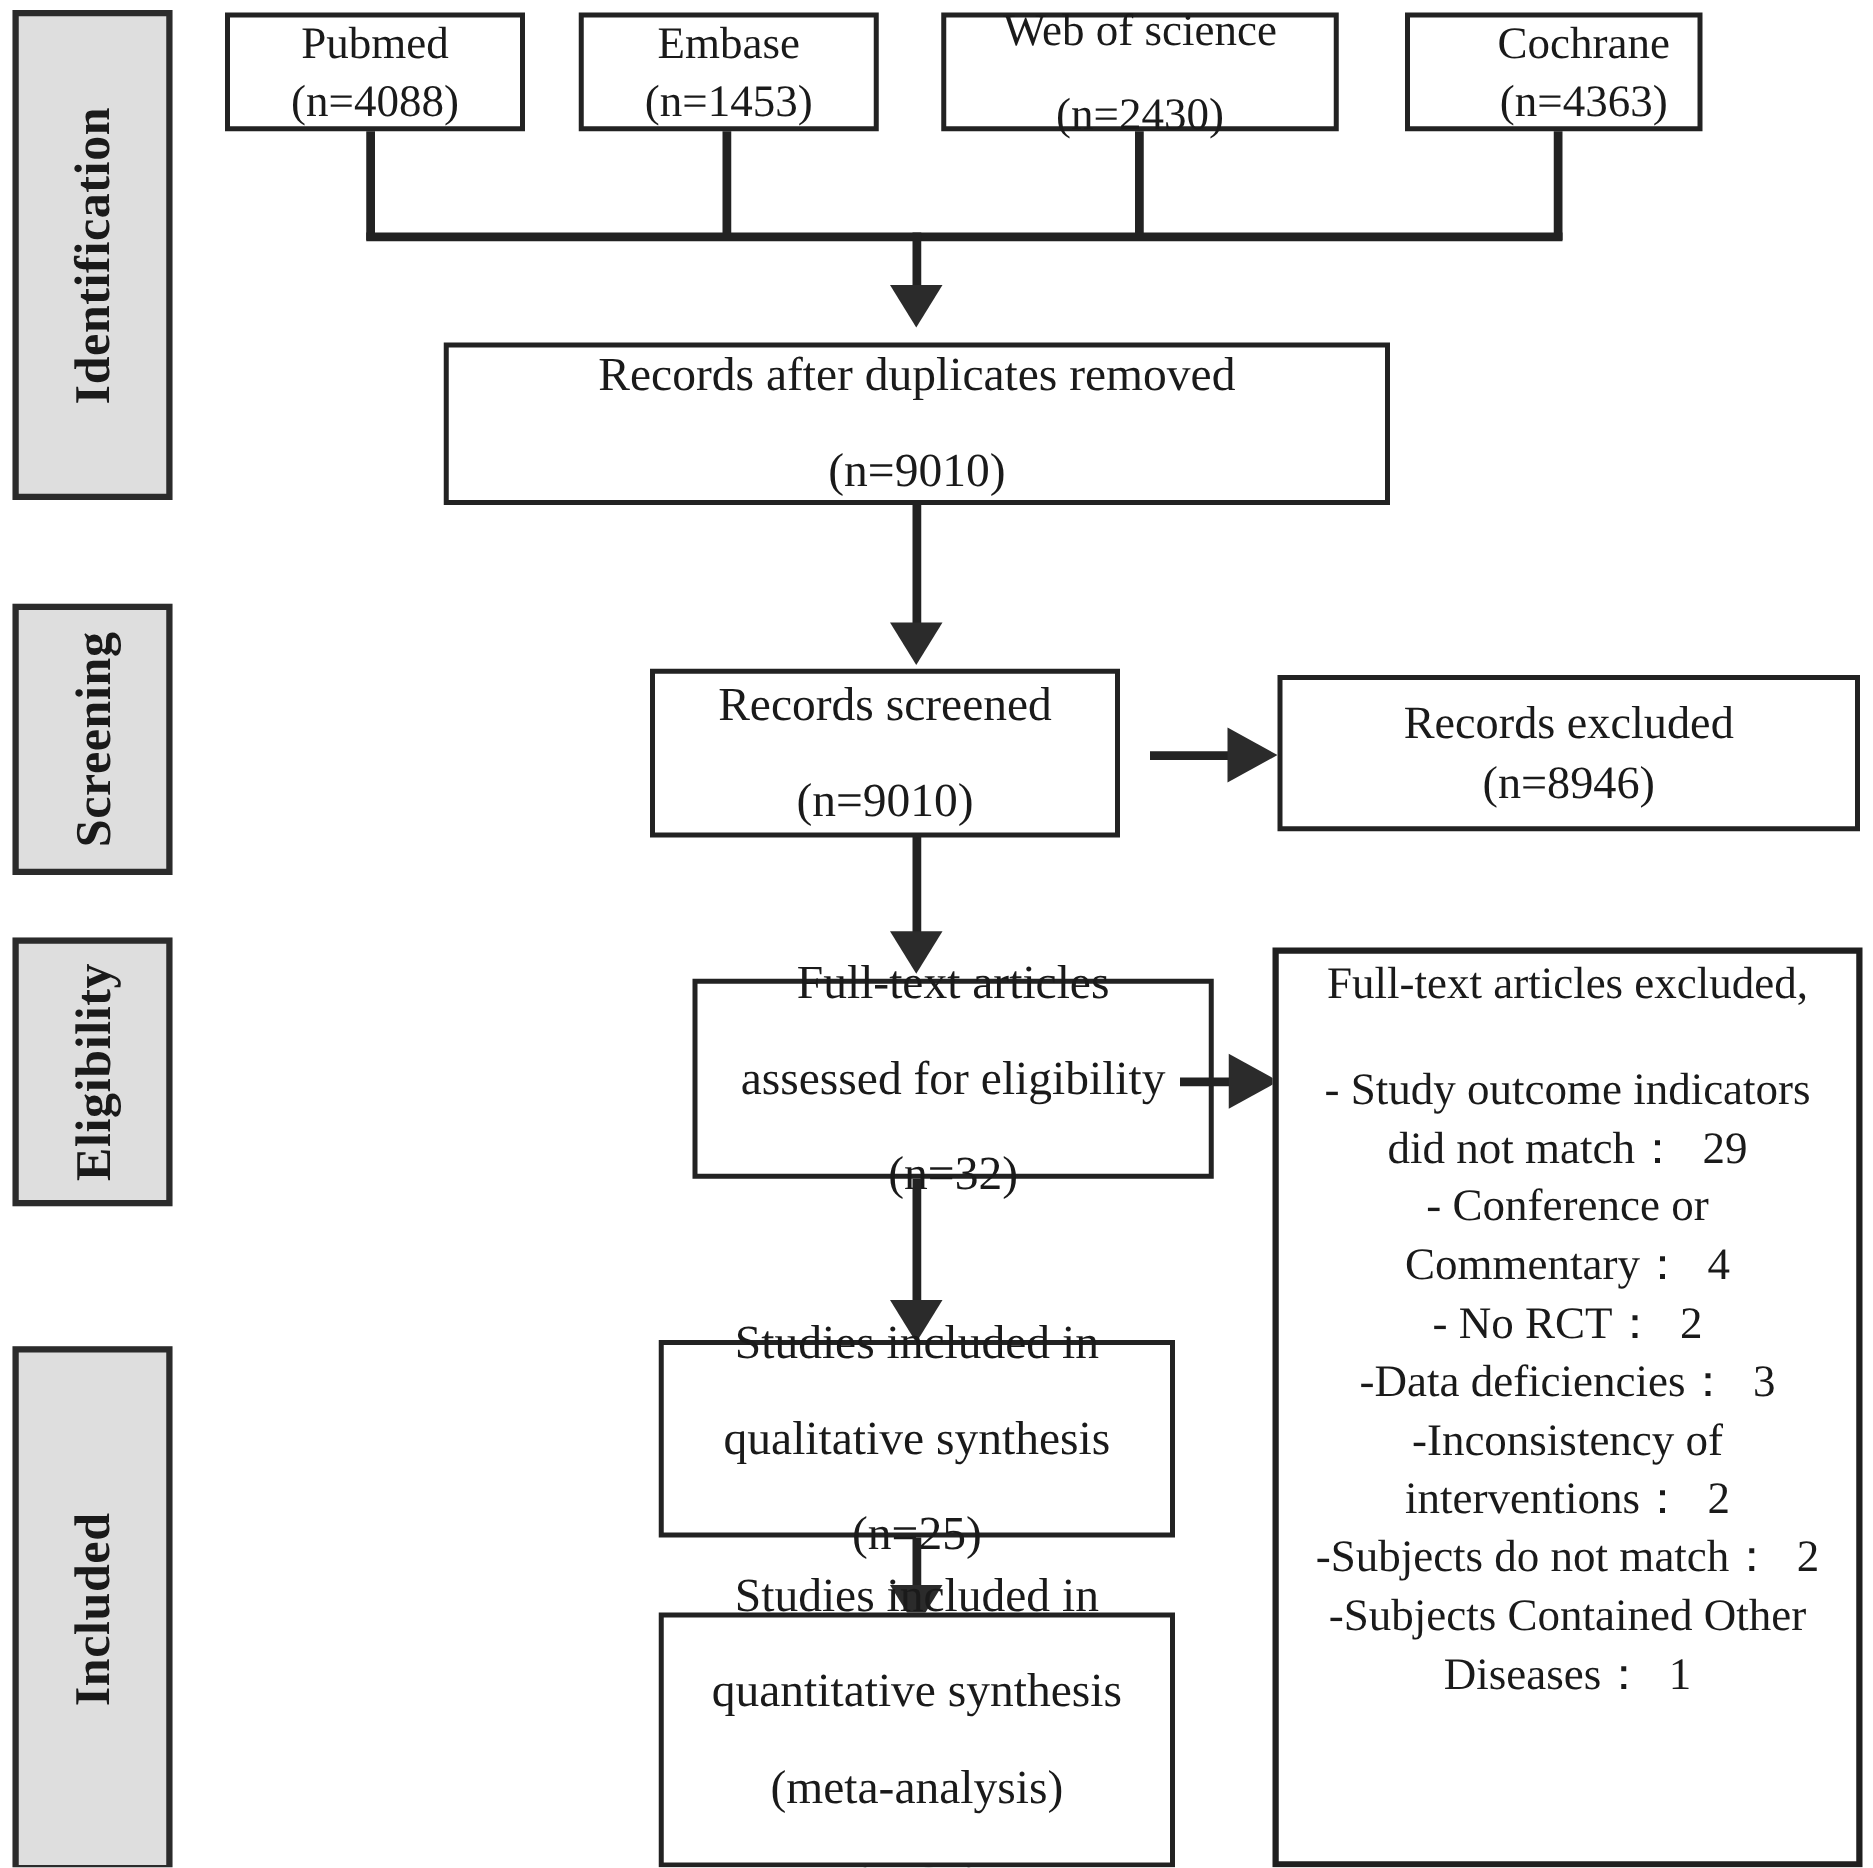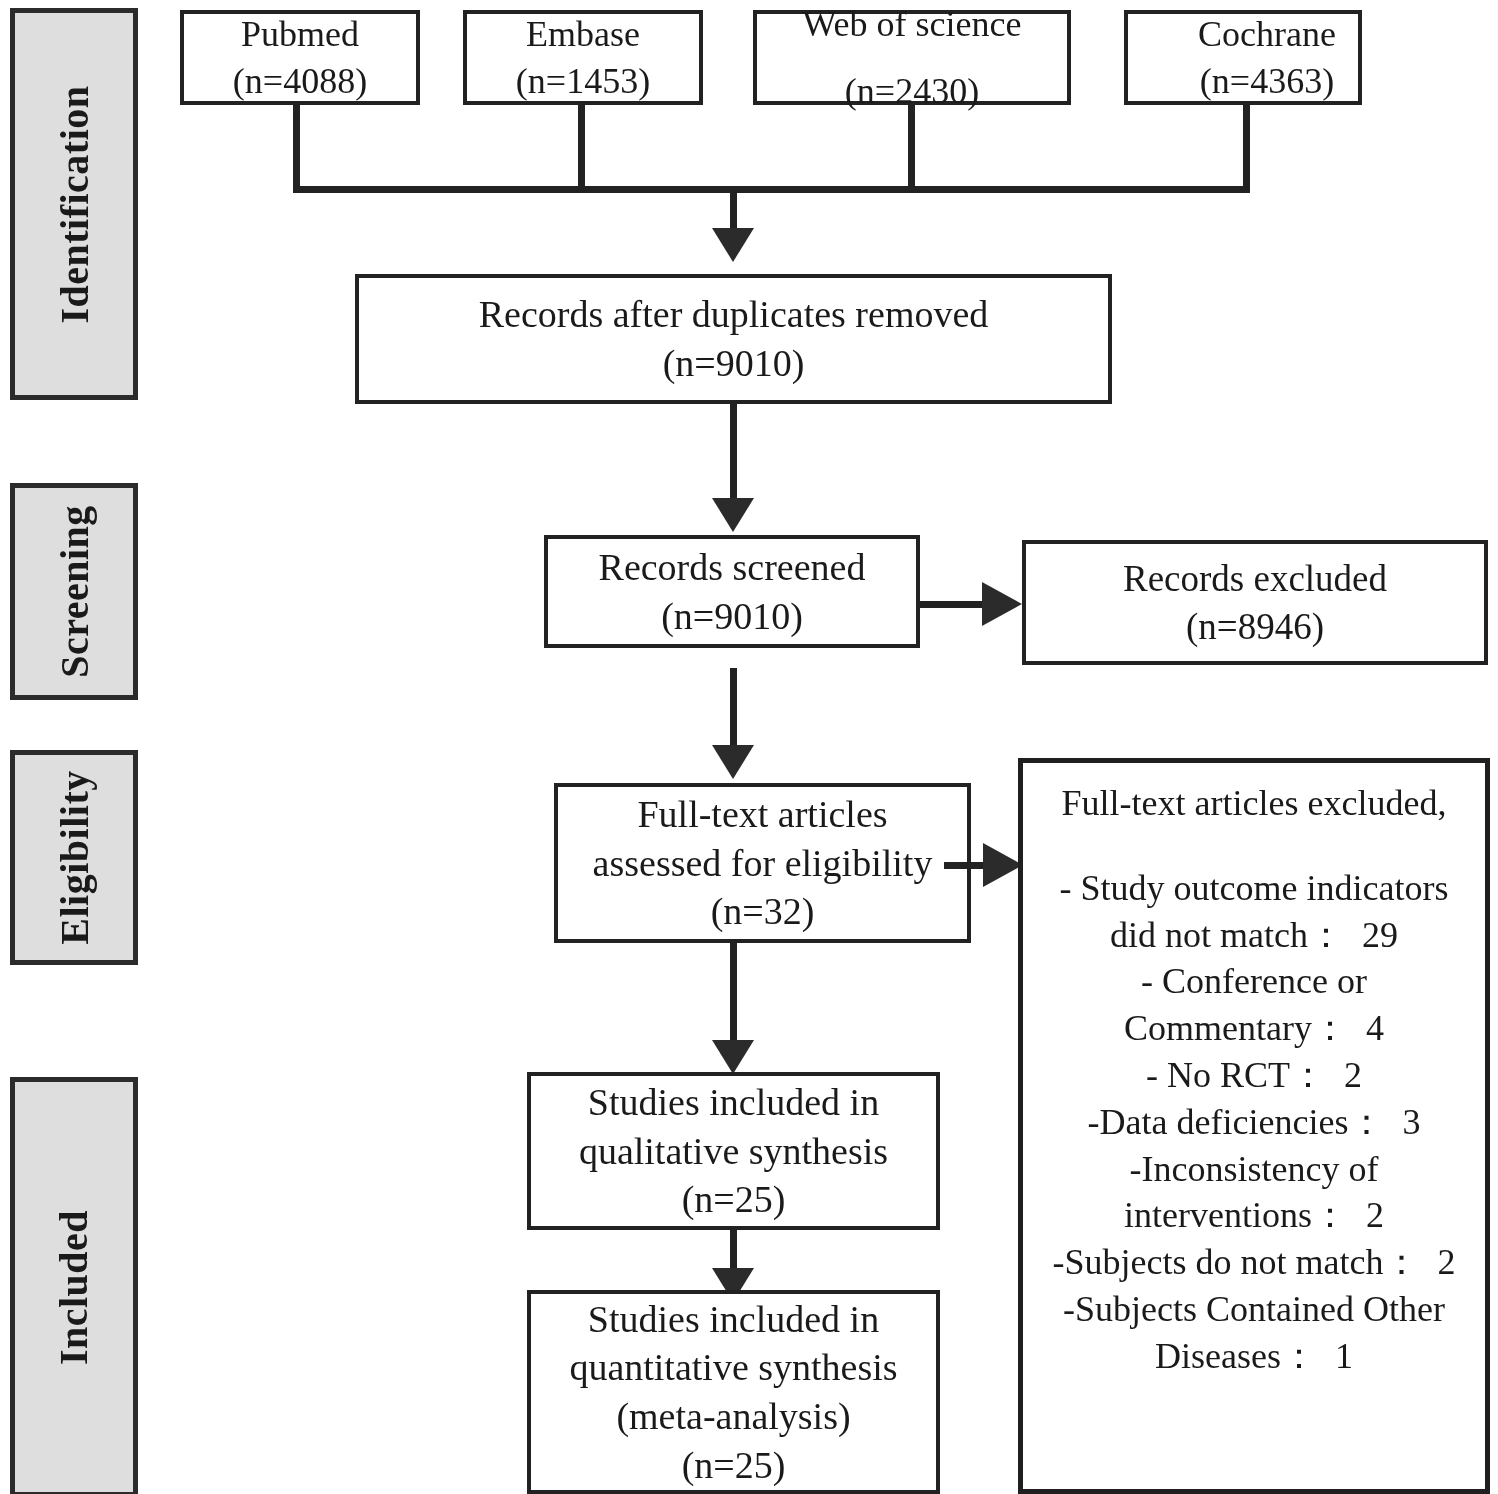--- a/index.html
+++ b/index.html
@@ -76,33 +76,33 @@
     position: absolute;
     width: 0;
     height: 0;
     border-top: 22px solid transparent;
     border-bottom: 22px solid transparent;
     border-left: 40px solid #2b2b2b;
   }
 
   
   .fs-src   { font-size: 36px; }
-  .fs-mid   { font-size: 38px; }
+  .fs-mid   { font-size: 38px; gap: 28px; }
   .fs-excl  { font-size: 37px; }
   .fs-reasons { font-size: 36px; }
 
   .reasons-box {
     position: absolute;
     box-sizing: border-box;
     background: #ffffff;
     border: 5px solid #1f1f1f;
     display: flex;
     flex-direction: column;
     align-items: center;
-    padding: 17px 10px 0 10px;
+    padding: 0 10px 0 10px;
     text-align: center;
     line-height: 1.30;
   }
   .reasons-box .hdr { display: block; white-space: pre; }
   .reasons-box .gap { height: 38px; }
   .reasons-box .rline { display: block; white-space: pre; }
 </style>
 </head>
 <body>
 
@@ -155,21 +155,21 @@
   <div class="arrow-down" style="left:712px; top:228px;"></div>
 
   <div class="node fs-mid" style="left:355px; top:274px; width:757px; height:130px;">
     <span class="line">Records after duplicates removed</span>
     <span class="line">(n=9010)</span>
   </div>
 
   <div class="vline" style="left:730px; top:404px; height:97px;"></div>
   <div class="arrow-down" style="left:712px; top:498px;"></div>
 
-  <div class="node fs-mid" style="left:544px; top:535px; width:376px; height:113px;">
+  <div class="node fs-mid" style="left:520px; top:535px; width:376px; height:135px;">
     <span class="line">Records screened</span>
     <span class="line">(n=9010)</span>
   </div>
 
   <div class="hline" style="left:920px; top:601px; width:66px;"></div>
   <div class="arrow-right" style="left:982px; top:582px;"></div>
 
   <div class="node fs-excl" style="left:1022px; top:540px; width:466px; height:125px;">
     <span class="line">Records excluded</span>
     <span class="line">(n=8946)</span>

